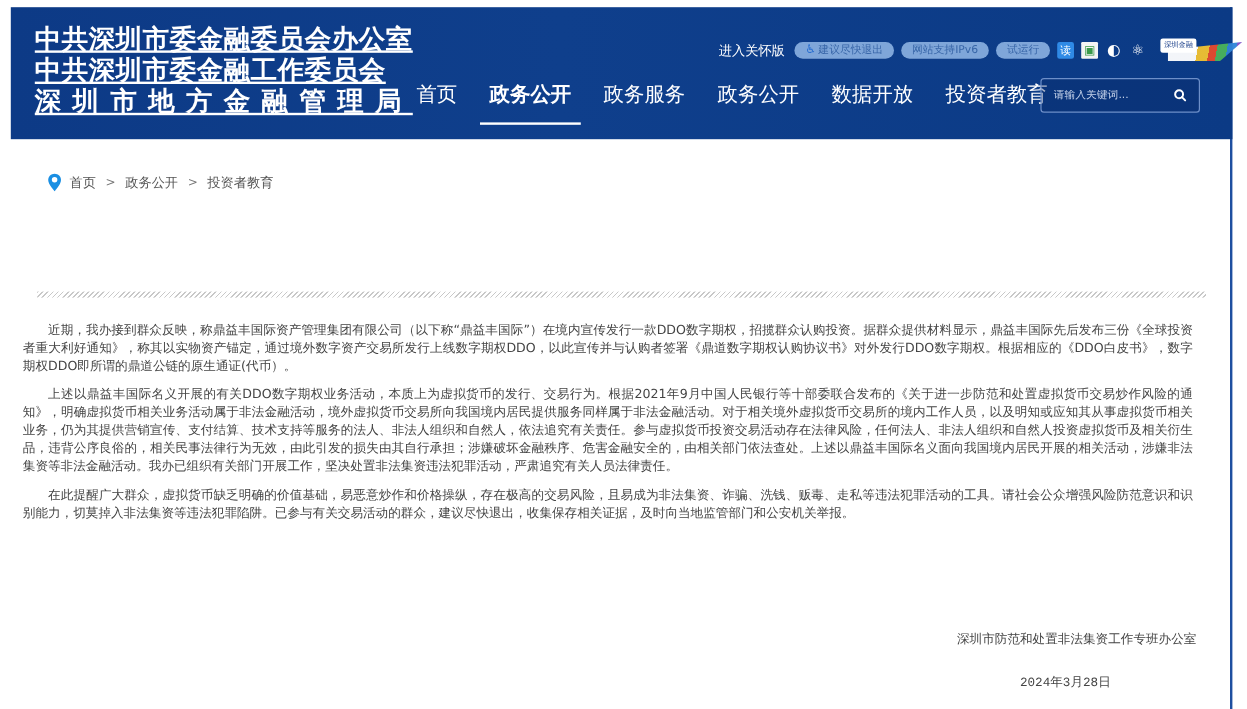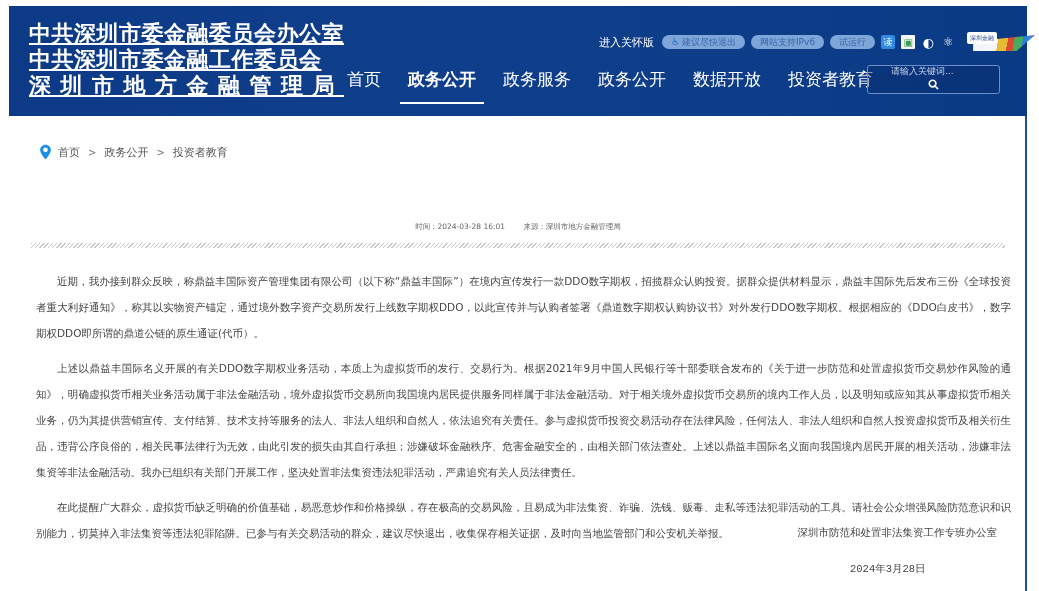--- a/index.html
+++ b/index.html
@@ -27,35 +27,35 @@
   .ico.net { color: #fff; font-size: 12px; }
   .logo-brand { width: 70px; height: 26px; position: relative; margin-left: 6px; }
   .logo-brand .txt { position: absolute; left: 0; top: 3px; width: 30px; height: 12px; background: #fff; border-radius: 2px; font-size: 6px; color: #1a3f8a; text-align: center; line-height: 12px; }
   .logo-brand .wing { position: absolute; left: 6px; top: 6px; width: 62px; height: 16px; background: linear-gradient(100deg, #ffffff 0 40%, #f2c230 40% 55%, #e74a2c 55% 65%, #4ab35a 65% 78%, #2f84d8 78% 90%, #7a4fc9 90%); clip-path: polygon(0 40%, 100% 0, 70% 100%, 0 100%); opacity: .95; }
 
   .nav { position: absolute; left: 338px; top: 60px; height: 40px; display: flex; align-items: flex-start; }
   .nav-item { color: #fff; font-size: 17px; line-height: 26px; margin-right: 27px; position: relative; white-space: nowrap; }
   .nav-item.active { font-weight: bold; }
   .nav-item.active::after { content: ""; position: absolute; left: -8px; right: -8px; top: 36px; height: 2px; background: #fff; }
 
-  .search { position: absolute; left: 858px; top: 59px; width: 133px; height: 29px; border: 1px solid #6d8fc9; border-radius: 3px; background: rgba(10,40,100,0.35); display: flex; align-items: center; flex-direction: column; }
+  .search { position: absolute; left: 858px; top: 59px; width: 133px; height: 29px; border: 1px solid #6d8fc9; border-radius: 3px; background: rgba(10,40,100,0.35); display: flex; align-items: center; }
   .search input { background: transparent; border: 0; outline: 0; color: #fff; font-size: 9px; padding-left: 10px; width: 105px; font-family: "DejaVu Sans", sans-serif; }
   .search input::placeholder { color: #c4d2ea; }
   .search .btn { width: 20px; height: 20px; display: flex; align-items: center; justify-content: center; }
 
   .breadcrumb { position: absolute; left: 30px; top: 138px; display: flex; align-items: center; font-size: 11px; color: #555; gap: 6px; }
   .breadcrumb .sep { color: #777; font-size: 10px; margin: 0 2px; }
   .pin { width: 13px; height: 16px; }
 
   .title { position: absolute; left: 0; width: 1018px; top: 177px; text-align: center; font-size: 16px; font-weight: bold; color: #333; }
   .meta { position: absolute; left: 0; width: 1018px; top: 216px; text-align: center; font-size: 7.5px; color: #666; }
   .meta span { margin: 0 8px; }
   .hatch { position: absolute; left: 22px; top: 237px; width: 974px; height: 5px; background: repeating-linear-gradient(135deg, #c8c8c8 0 1px, #ffffff 1px 3px); }
 
-  .content { position: absolute; left: 27px; top: 262px; width: 975px; font-size: 10.5px; line-height: 26px; color: #444; }
+  .content { position: absolute; left: 10px; top: 262px; width: 975px; font-size: 10.5px; line-height: 15px; color: #444; }
   .content p { text-indent: 2em; margin-bottom: 9px; text-align: justify; }
   .sign { position: absolute; right: 28px; top: 520px; font-size: 10.5px; color: #444; text-align: center; }
   .date { position: absolute; left: 841px; top: 556px; font-size: 10.5px; color: #444; font-family: Liberation Mono, monospace; }
 </style>
 </head>
 <body>
 
 <div class="page">
 
   <div class="header">
@@ -112,24 +112,20 @@
         <path d="M7 0.8C3.6 0.8 1 3.4 1 6.7c0 4.3 6 10.5 6 10.5s6-6.2 6-10.5C13 3.4 10.4 0.8 7 0.8z" fill="#1a8fe3"></path>
         <circle cx="7" cy="6.6" r="2.6" fill="#fff"></circle>
       </svg>
     <span>首页</span>
     <span class="sep">&gt;</span>
     <span>政务公开</span>
     <span class="sep">&gt;</span>
     <span>投资者教育</span>
   </div>
 
-  <div class="meta">
-    <span>时间 : 2024-03-28 16:01</span>
-    <span>来源 : 深圳市地方金融管理局</span>
-  </div>
   <div class="hatch"></div>
 
   <div class="content">
     <p>近期，我办接到群众反映，称鼎益丰国际资产管理集团有限公司（以下称“鼎益丰国际”）在境内宣传发行一款DDO数字期权，招揽群众认购投资。据群众提供材料显示，鼎益丰国际先后发布三份《全球投资者重大利好通知》，称其以实物资产锚定，通过境外数字资产交易所发行上线数字期权DDO，以此宣传并与认购者签署《鼎道数字期权认购协议书》对外发行DDO数字期权。根据相应的《DDO白皮书》，数字期权DDO即所谓的鼎道公链的原生通证(代币）。</p>
     <p>上述以鼎益丰国际名义开展的有关DDO数字期权业务活动，本质上为虚拟货币的发行、交易行为。根据2021年9月中国人民银行等十部委联合发布的《关于进一步防范和处置虚拟货币交易炒作风险的通知》，明确虚拟货币相关业务活动属于非法金融活动，境外虚拟货币交易所向我国境内居民提供服务同样属于非法金融活动。对于相关境外虚拟货币交易所的境内工作人员，以及明知或应知其从事虚拟货币相关业务，仍为其提供营销宣传、支付结算、技术支持等服务的法人、非法人组织和自然人，依法追究有关责任。参与虚拟货币投资交易活动存在法律风险，任何法人、非法人组织和自然人投资虚拟货币及相关衍生品，违背公序良俗的，相关民事法律行为无效，由此引发的损失由其自行承担；涉嫌破坏金融秩序、危害金融安全的，由相关部门依法查处。上述以鼎益丰国际名义面向我国境内居民开展的相关活动，涉嫌非法集资等非法金融活动。我办已组织有关部门开展工作，坚决处置非法集资违法犯罪活动，严肃追究有关人员法律责任。</p>
     <p>在此提醒广大群众，虚拟货币缺乏明确的价值基础，易恶意炒作和价格操纵，存在极高的交易风险，且易成为非法集资、诈骗、洗钱、贩毒、走私等违法犯罪活动的工具。请社会公众增强风险防范意识和识别能力，切莫掉入非法集资等违法犯罪陷阱。已参与有关交易活动的群众，建议尽快退出，收集保存相关证据，及时向当地监管部门和公安机关举报。</p>
   </div>
 
   <div class="sign">深圳市防范和处置非法集资工作专班办公室</div>
   <div class="date">2024年3月28日</div>

